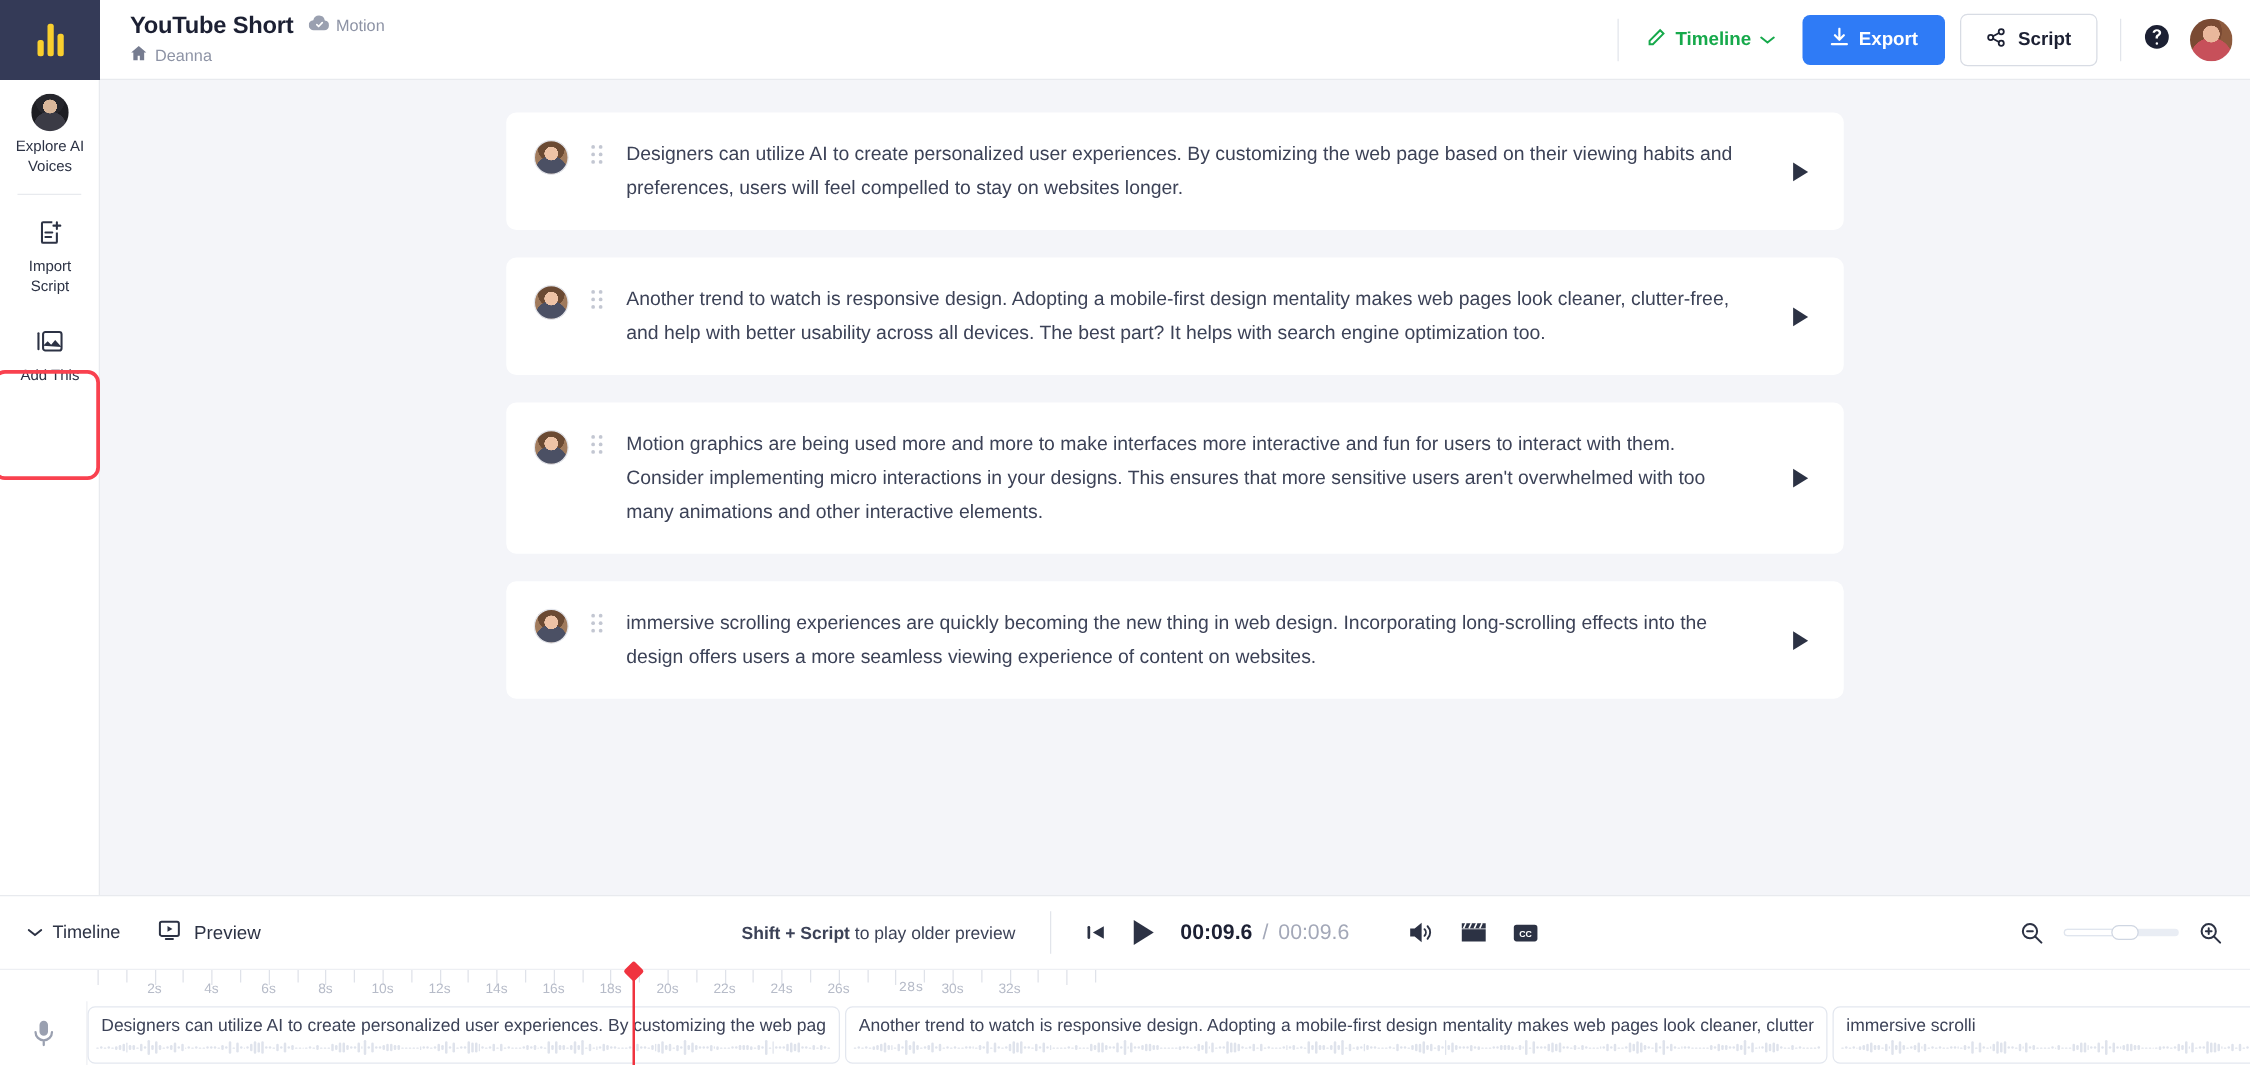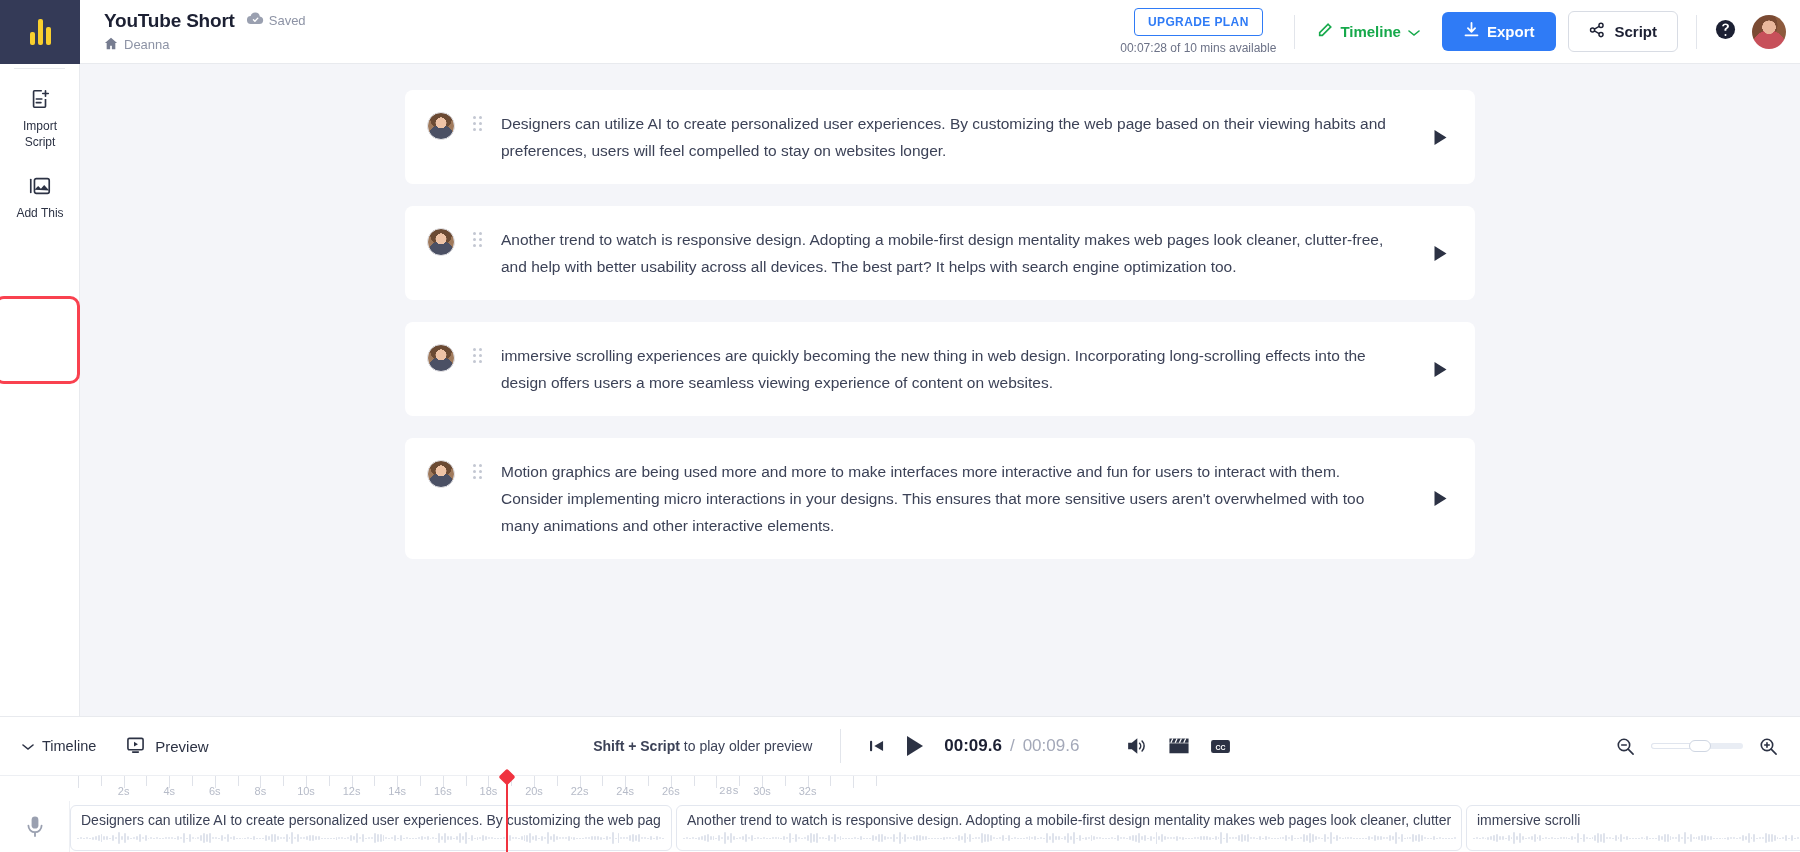--- a/index.html
+++ b/index.html
@@ -186,20 +186,27 @@
 
   <div class="rail">
     <div class="rail-logo">
       <span class="logo-bars">
           <i></i>
           <i></i>
           <i></i>
         </span>
     </div>
 
+    <div class="rail-item">
+      <span class="ic">
+          <span class="avatar-rail"></span>
+        </span>
+      <div class="lbl">Explore AI</div>
+      <div class="lbl">Voices</div>
+    </div>
 
     <div class="rail-sep"></div>
 
     <div class="rail-item">
       <span class="ic">
         <svg width="22" height="22" viewBox="0 0 24 24" fill="none" stroke="#2c3244" stroke-width="1.8">
           <path d="M14 3H6a1 1 0 0 0-1 1v16a1 1 0 0 0 1 1h11a1 1 0 0 0 1-1v-8"></path>
           <path d="M18 3v6M15 6h6" stroke-linecap="round"></path>
           <path d="M8 12h6M8 16h5" stroke-linecap="round"></path>
         </svg>
@@ -227,39 +234,35 @@
     <div class="proj">
       <div class="proj-row1">
         <span class="proj-title">YouTube Short</span>
         <span class="saved">
           <span>
             <svg width="17" height="14" viewBox="0 0 20 16" fill="#9aa0b0">
               <path d="M5 14h9.5a4.5 4.5 0 0 0 .6-8.96A5.5 5.5 0 0 0 4.3 4.6 4.2 4.2 0 0 0 5 14z"></path>
               <path d="M7.6 8.9l1.7 1.7 3.4-3.6" stroke="#fff" stroke-width="1.6" fill="none" stroke-linecap="round" stroke-linejoin="round"></path>
             </svg>
           </span>
-          <span>Saved</span>
+          <span>Motion</span>
         </span>
       </div>
       <div class="proj-row2">
         <span>
           <svg width="14" height="13" viewBox="0 0 16 15" fill="#767c90">
               <path d="M8 1L1 7h2v7h4V10h2v4h4V7h2z"></path>
             </svg>
         </span>
         <span class="folder">Deanna</span>
       </div>
     </div>
 
     <div class="topbar-spacer"></div>
 
-    <div class="plan-box">
-      <button class="upgrade-btn">UPGRADE PLAN</button>
-      <div class="plan-note">00:07:28 of 10 mins available</div>
-    </div>
 
     <div class="vdiv"></div>
 
     <div class="editing">
       <span>
         <svg width="16" height="16" viewBox="0 0 18 18" fill="none" stroke="#16a94b" stroke-width="1.8" stroke-linecap="round">
           <path d="M12.5 2.5l3 3L6 15H3v-3z"></path>
         </svg>
       </span>
       <span>Timeline</span>
@@ -345,39 +348,39 @@
       <div class="block">
         <span class="blk-avatar"></span>
         <span class="grip">
             <i></i>
             <i></i>
             <i></i>
             <i></i>
             <i></i>
             <i></i>
           </span>
-        <div class="blk-text">immersive scrolling experiences are quickly becoming the new thing in web design. Incorporating long-scrolling effects into the design offers users a more seamless viewing experience of content on websites.</div>
+        <div class="blk-text">Motion graphics are being used more and more to make interfaces more interactive and fun for users to interact with them. Consider implementing micro interactions in your designs. This ensures that more sensitive users aren't overwhelmed with too many animations and other interactive elements.</div>
         <span class="blk-play">
           <svg width="15" height="17" viewBox="0 0 15 17" fill="#2c3244">
               <path d="M1.5 1l12 7.5-12 7.5z"></path>
             </svg>
         </span>
       </div>
 
       <div class="block">
         <span class="blk-avatar"></span>
         <span class="grip">
             <i></i>
             <i></i>
             <i></i>
             <i></i>
             <i></i>
             <i></i>
           </span>
-        <div class="blk-text">Motion graphics are being used more and more to make interfaces more interactive and fun for users to interact with them. Consider implementing micro interactions in your designs. This ensures that more sensitive users aren't overwhelmed with too many animations and other interactive elements.</div>
+        <div class="blk-text">immersive scrolling experiences are quickly becoming the new thing in web design. Incorporating long-scrolling effects into the design offers users a more seamless viewing experience of content on websites.</div>
         <span class="blk-play">
           <svg width="15" height="17" viewBox="0 0 15 17" fill="#2c3244">
               <path d="M1.5 1l12 7.5-12 7.5z"></path>
             </svg>
         </span>
       </div>
 
     </div>
   </div>
 

